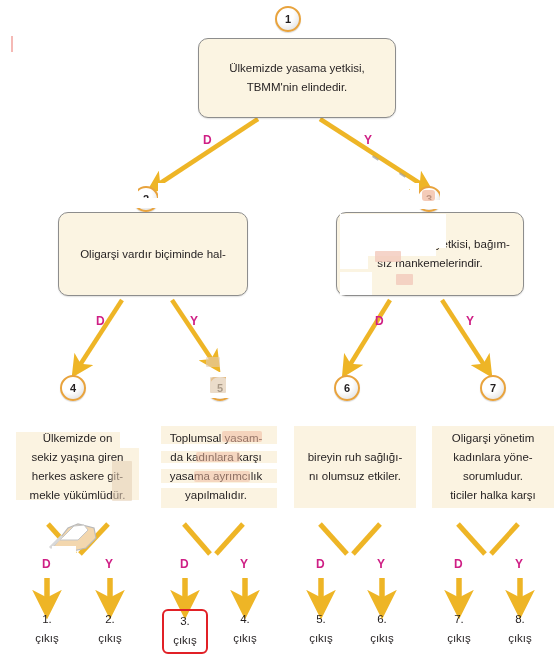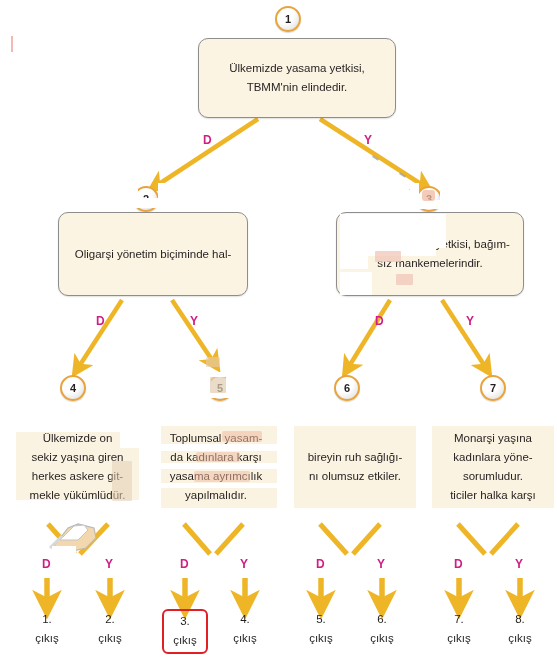--- a/index.html
+++ b/index.html
@@ -186,21 +186,21 @@
 
   <div class="node-circle" style="left:133px; top:186px;">
     <span>2</span>
   </div>
   <div class="artifact erase-white" style="left:128px; top:183px; width:10px; height:22px;"></div>
   <div class="artifact erase-white" style="left:158px; top:183px; width:22px; height:20px;"></div>
   <div class="artifact erase-white" style="left:128px; top:198px; width:52px; height:10px;"></div>
 
   <div class="stmt-box" style="left:58px; top:212px; width:190px; height:84px;">
     <div>
-      <div>Oligarşi yönetim biçiminde hal-</div>
+      <div>Oligarşi vardır biçiminde hal-</div>
     </div>
   </div>
 
   <div class="branch-label" style="left:96px; top:314px;">D</div>
   <div class="branch-label" style="left:190px; top:314px;">Y</div>
 
   <div class="node-circle" style="left:416px; top:186px;">
     <span>3</span>
   </div>
   <div class="artifact erase-white" style="left:410px; top:183px; width:9px; height:24px;"></div>
@@ -276,21 +276,21 @@
 
   <div class="leaf-text" style="left:294px; top:426px; width:122px; height:82px;">
     <div>
       <div>bireyin ruh sağlığı-</div>
       <div>nı olumsuz etkiler.</div>
     </div>
   </div>
 
   <div class="leaf-text" style="left:432px; top:426px; width:122px; height:82px;">
     <div>
-      <div>Monarşi yaşına</div>
+      <div>Oligarşi yönetim</div>
       <div>kadınlara yöne-</div>
       <div>sorumludur.</div>
       <div>ticiler halka karşı</div>
     </div>
   </div>
 
   <div class="branch-label" style="left:42px;  top:557px;">D</div>
   <div class="branch-label" style="left:105px; top:557px;">Y</div>
   <div class="branch-label" style="left:180px; top:557px;">D</div>
   <div class="branch-label" style="left:240px; top:557px;">Y</div>

